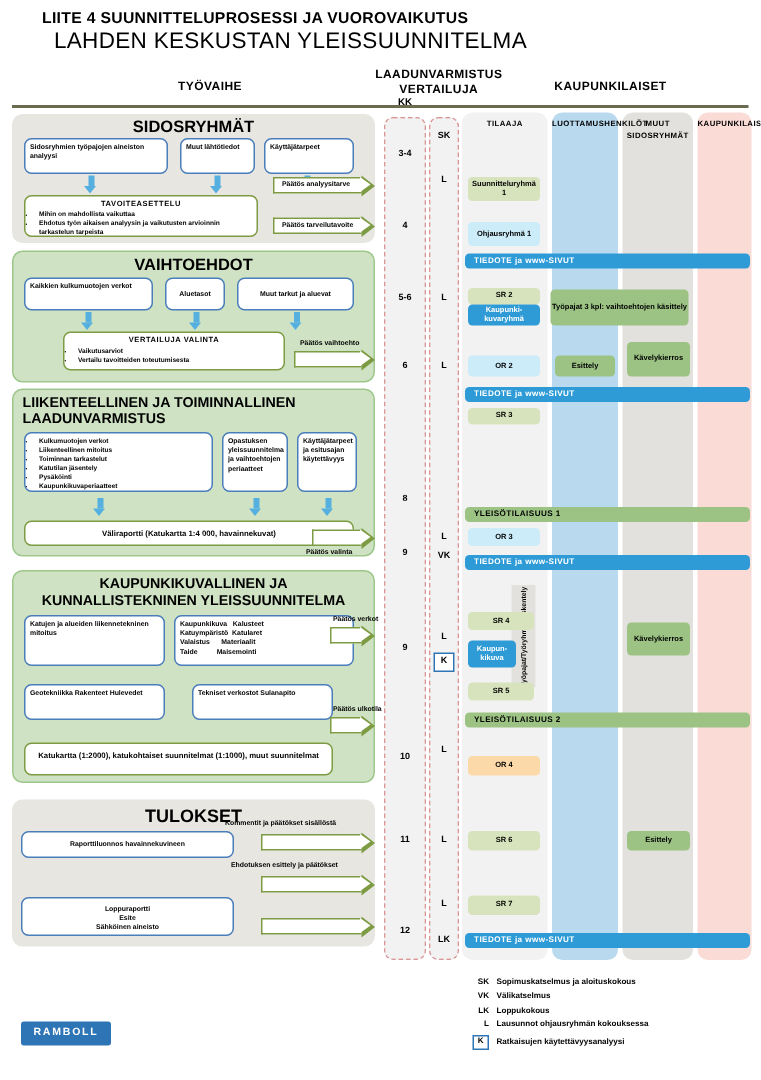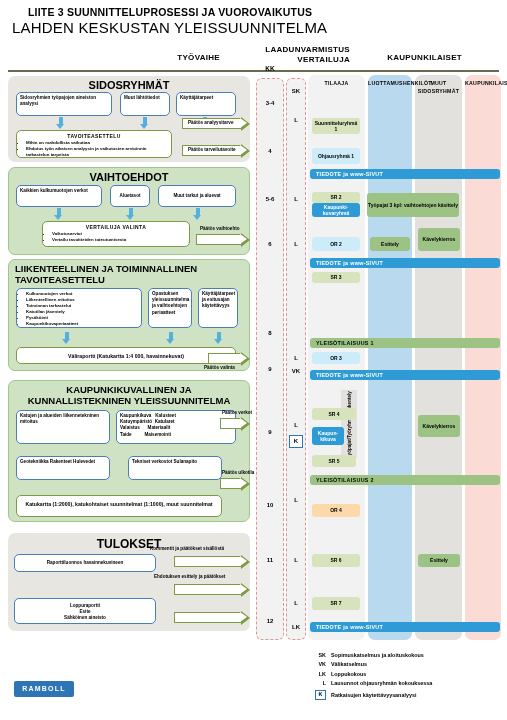--- a/index.html
+++ b/index.html
@@ -9,25 +9,25 @@
     font-family: "Liberation Sans", sans-serif;
     position: relative;
     overflow: hidden;
     color: #000;
   }
   .title1 {
     position:absolute; left:28px; top:6px;
     font-size:10.5px; font-weight:bold; letter-spacing:0.2px;
   }
   .title2 {
-    position:absolute; left:12px; top:19px;
+    position:absolute; left:36px; top:19px;
     font-size:15px; font-weight:normal; letter-spacing:0.2px;
   }
   .colhead {
-    position:absolute; font-size:8px; font-weight:bold; text-align:right;
+    position:absolute; font-size:8px; font-weight:bold; text-align:center;
     letter-spacing:0.3px;
   }
   .hrule { position:absolute; left:8px; top:70px; width:491px; height:2px; background:#6b6b52; }
 
   
   .panel { position:absolute; border-radius:7px; }
   .panel-gray { background:#e8e6e1; }
   .panel-green { background:#cfe2c3; border:1px solid #9ec78b;}
   .panel-title {
     text-align:center; font-weight:bold; width:100%;
@@ -112,21 +112,21 @@
   
   .logo {
     position:absolute; left:14px; top:681px; width:60px; height:16px;
     background:#2e75b6; border-radius:2px; color:#fff; font-size:7px;
     font-weight:bold; letter-spacing:1.2px; text-align:center; line-height:16px;
   }
 </style>
 </head>
 <body>
 
-<div class="title1">LIITE 3 SUUNNITTELUPROSESSI JA VUOROVAIKUTUS</div>
+<div class="title1">LIITE 4 SUUNNITTELUPROSESSI JA VUOROVAIKUTUS</div>
 <div class="title2">LAHDEN KESKUSTAN YLEISSUUNNITELMA</div>
 
 <div class="colhead" style="left:60px; top:53px; width:160px;">TYÖVAIHE</div>
 <div class="colhead" style="left:235px; top:45px; width:115px;">LAADUNVARMISTUS</div>
 <div class="colhead" style="left:235px; top:55px; width:115px;">VERTAILUJA</div>
 <div class="colhead" style="left:352px; top:53px; width:110px;">KAUPUNKILAISET</div>
 <div class="hrule"></div>
 
 <div class="lane lane-tilaaja" style="left:308px; top:75px; width:57px; height:565px;"></div>
 <div class="lane lane-luot" style="left:368px; top:75px; width:44px; height:565px;"></div>
@@ -234,21 +234,21 @@
   </ul>
 </div>
 
 <div class="garr" style="left:196px; top:234px; width:54px;">
     <div class="body"></div>
     <div class="head"></div>
   </div>
 <div class="garrlabel" style="left:200px; top:226px;">Päätös vaihtoehto</div>
 
 <div class="panel panel-green" style="left:8px; top:259px; width:242px; height:112px;">
-  <div class="panel-title" style="font-size:9.5px; padding:4px 6px 0 6px; text-align:left; line-height:1.15;">LIIKENTEELLINEN JA TOIMINNALLINEN TAVOITEASETTELU</div>
+  <div class="panel-title" style="font-size:9.5px; padding:4px 6px 0 6px; text-align:left; line-height:1.15;">LIIKENTEELLINEN JA TOIMINNALLINEN LAADUNVARMISTUS</div>
 </div>
 <div class="wbox" style="left:16px; top:288px; width:126px; height:40px;">
   <ul>
     <li>Kulkumuotojen verkot</li>
     <li>Liikenteellinen mitoitus</li>
     <li>Toiminnan tarkastelut</li>
     <li>Katutilan jäsentely</li>
     <li>Pysäköinti</li>
     <li>Kaupunkikuvaperiaatteet</li>
   </ul>

